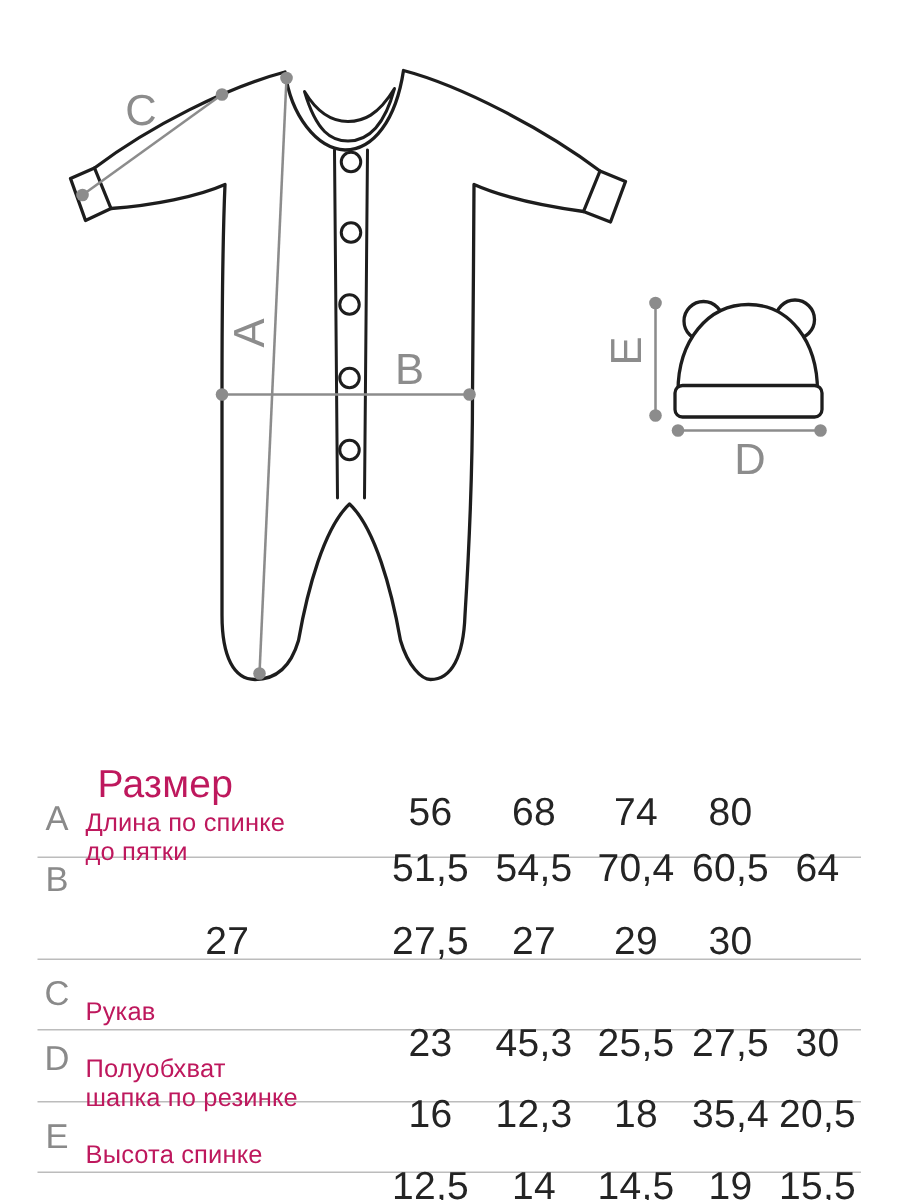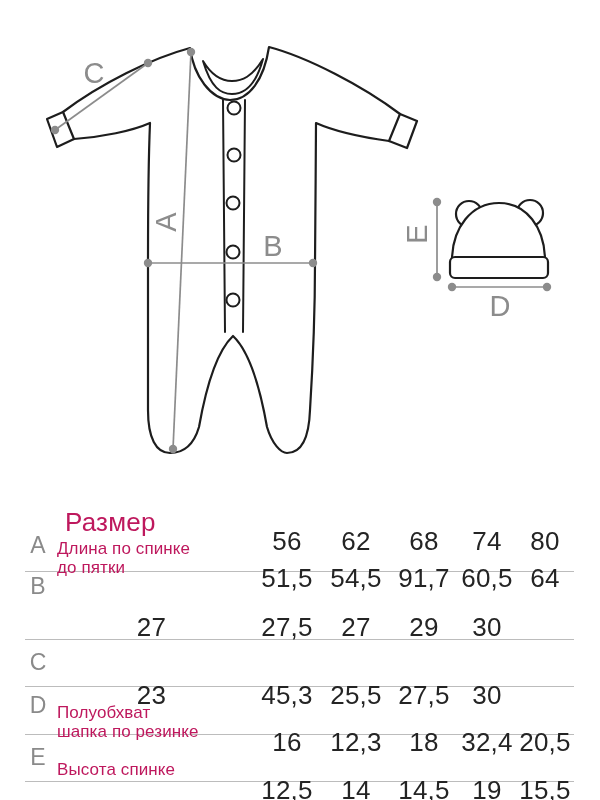--- a/index.html
+++ b/index.html
@@ -131,63 +131,63 @@
     <text class="measure-label" x="417" y="234" text-anchor="middle" transform="rotate(-90 417 234) translate(0 10)">E</text>
     <text class="measure-label" x="500" y="316" text-anchor="middle">D</text>
   </svg>
 
   <div class="size-table">
 
     <div class="trow t-header">
       <div class="cell-letter"></div>
       <div class="cell-label">Размер</div>
       <div class="cell-val">56</div>
-      <div class="cell-val">62</div>
       <div class="cell-val">68</div>
       <div class="cell-val">74</div>
       <div class="cell-val">80</div>
     </div>
 
     <div class="trow bordered row-a">
       <div class="cell-letter">A</div>
       <div class="cell-label">Длина по спинке
 до пятки</div>
       <div class="cell-val">51,5</div>
       <div class="cell-val">54,5</div>
-      <div class="cell-val">91,7</div>
+      <div class="cell-val">70,4</div>
       <div class="cell-val">60,5</div>
       <div class="cell-val">64</div>
     </div>
 
     <div class="trow bordered row-b">
       <div class="cell-letter">B</div>
       <div class="cell-val">27</div>
       <div class="cell-val">27,5</div>
       <div class="cell-val">27</div>
       <div class="cell-val">29</div>
       <div class="cell-val">30</div>
     </div>
 
     <div class="trow bordered row-c">
       <div class="cell-letter">C</div>
+      <div class="cell-label">Рукав</div>
       <div class="cell-val">23</div>
       <div class="cell-val">45,3</div>
       <div class="cell-val">25,5</div>
       <div class="cell-val">27,5</div>
       <div class="cell-val">30</div>
     </div>
 
     <div class="trow bordered row-d">
       <div class="cell-letter">D</div>
       <div class="cell-label">Полуобхват
 шапка по резинке</div>
       <div class="cell-val">16</div>
       <div class="cell-val">12,3</div>
       <div class="cell-val">18</div>
-      <div class="cell-val">32,4</div>
+      <div class="cell-val">35,4</div>
       <div class="cell-val">20,5</div>
     </div>
 
     <div class="trow bordered row-e">
       <div class="cell-letter">E</div>
       <div class="cell-label">Высота спинке</div>
       <div class="cell-val">12,5</div>
       <div class="cell-val">14</div>
       <div class="cell-val">14,5</div>
       <div class="cell-val">19</div>

